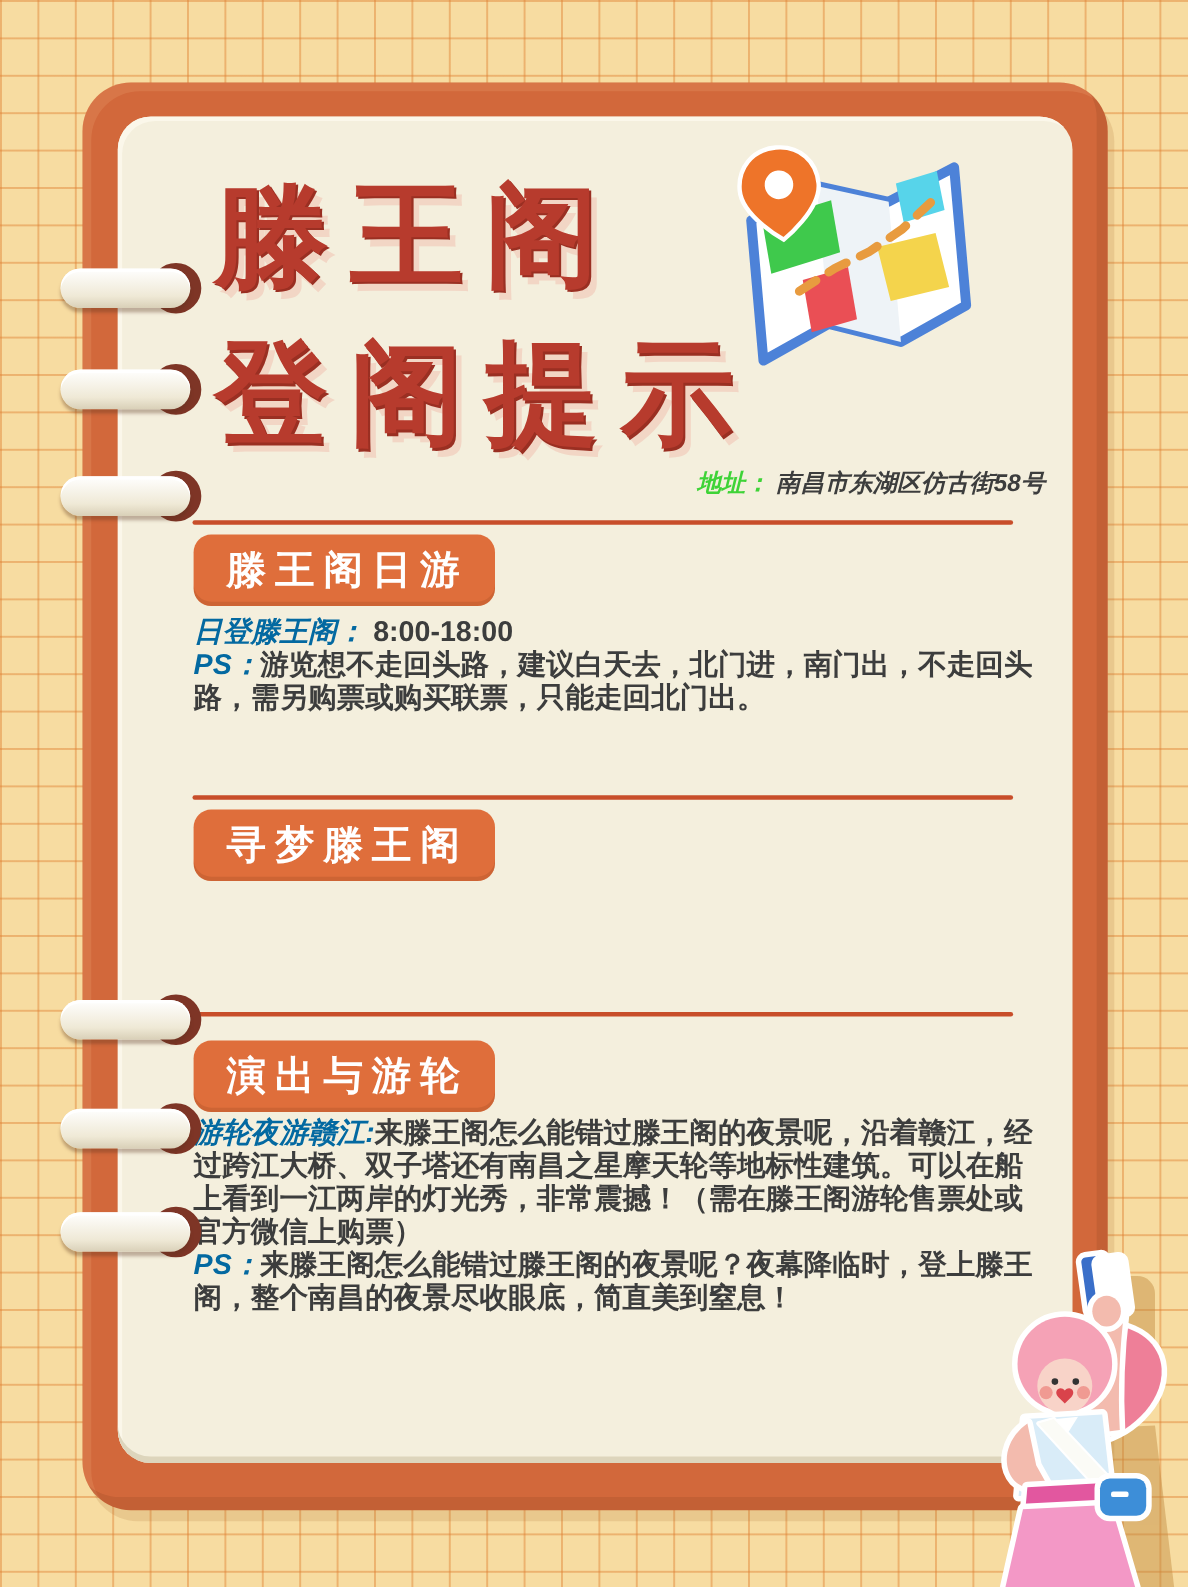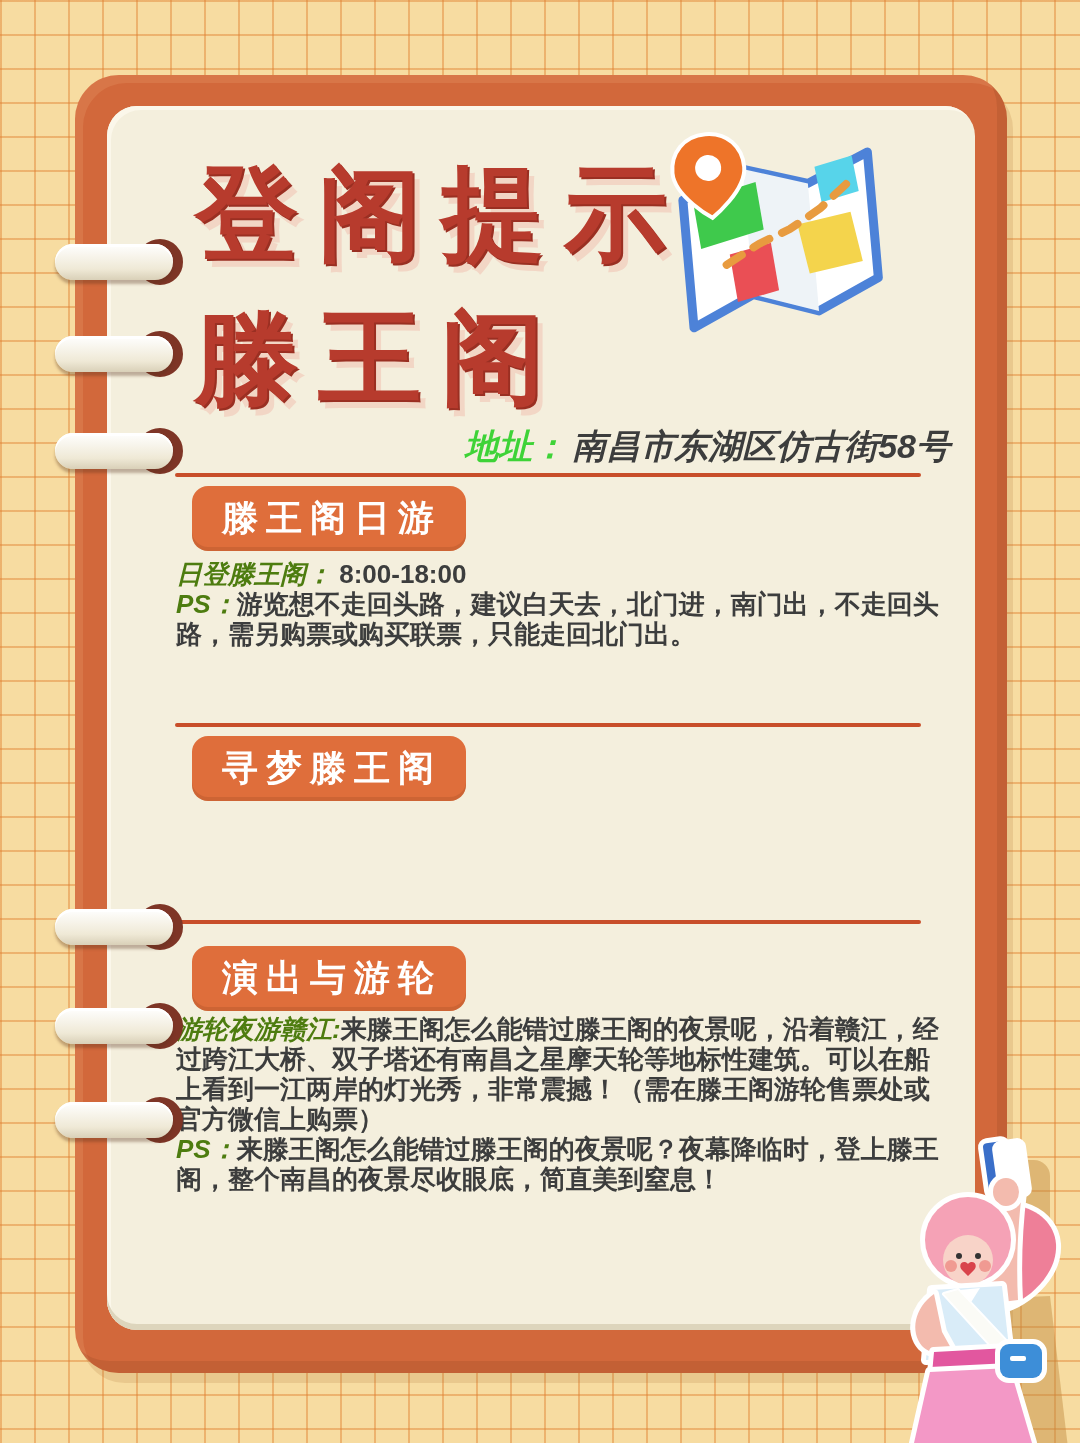--- a/index.html
+++ b/index.html
@@ -38,36 +38,36 @@
     background:linear-gradient(#ffffff,#efe9d6 70%,#d9d0b8);
     box-shadow:0 4px 3px rgba(90,50,30,.35), inset 0 3px 0 #ffffff;
   }
   
   .title{
     left:195px;top:142px;z-index:4;color:#b73b2d;font-weight:bold;
     font-size:103px;line-height:144px;letter-spacing:20px;white-space:nowrap;
     text-shadow:2px 2px 0 #9a2f22, 7px 8px 0 #f2d6c5;
   }
   .address{
-    right:130px;top:424px;z-index:4;font-size:34px;font-weight:bold;font-style:italic;
+    right:130px;top:424px;z-index:4;font-size:22px;font-weight:bold;font-style:italic;
     color:#3c3d3d;white-space:nowrap;text-align:right;
   }
   .address .green{color:#3ed337;margin-right:6px;}
   
   .divider{left:175px;width:746px;height:4px;background:#c84e2a;z-index:3;border-radius:2px;}
   
   .badge{
-    left:192px;z-index:4;background:#df6e3b;color:#ffffff;font-weight:bold;
+    left:176px;z-index:4;background:#df6e3b;color:#ffffff;font-weight:bold;
     font-size:36px;letter-spacing:8px;padding:8px 24px 8px 30px;border-radius:16px;
     white-space:nowrap;box-shadow:inset 0 -4px 0 rgba(150,70,30,.25);text-align:center;
   }
   
   .textblock{left:176px;width:772px;z-index:4;color:#3c3d3d;font-size:26px;line-height:30px;font-weight:bold;}
   .textblock p{margin:0;}
-  .lbl{color:#4d7c0f;font-style:italic;}
+  .lbl{color:#0369a1;font-style:italic;}
   .girl{left:872px;top:1092px;width:208px;height:351px;z-index:6;}
   .mapicon{left:668px;top:128px;width:224px;height:208px;z-index:4;}
 </style>
 </head>
 <body>
 
 <div class="abs cover"></div>
 <div class="abs page"></div>
 
 <div class="abs ring" style="top:239px">
@@ -89,22 +89,22 @@
 <div class="abs ring" style="top:1003px">
     <span class="hole"></span>
     <span class="bar"></span>
   </div>
 <div class="abs ring" style="top:1097px">
     <span class="hole"></span>
     <span class="bar"></span>
   </div>
 
 <div class="abs title">
+  <div>滕王阁</div>
   <div>登阁提示</div>
-  <div>滕王阁</div>
 </div>
 
 <div class="abs mapicon">
   <svg width="224" height="208" viewBox="0 0 224 208">
     <g transform="rotate(-5 112 104)">
       <path d="M18 64 L80 38 L144 58 L206 32 L206 158 L144 186 L80 164 L18 192 Z" fill="#ffffff" stroke="#4d82d8" stroke-width="9" stroke-linejoin="round"></path>
       <path d="M80 38 L144 58 L144 186 L80 164 Z" fill="#eef3f7"></path>
       <polygon points="28,66 92,52 96,100 32,114" fill="#3fc94c"></polygon>
       <polygon points="152,42 190,34 194,70 156,78" fill="#57d4ea"></polygon>
       <polygon points="60,122 102,114 106,162 64,170" fill="#ea4f55"></polygon>

